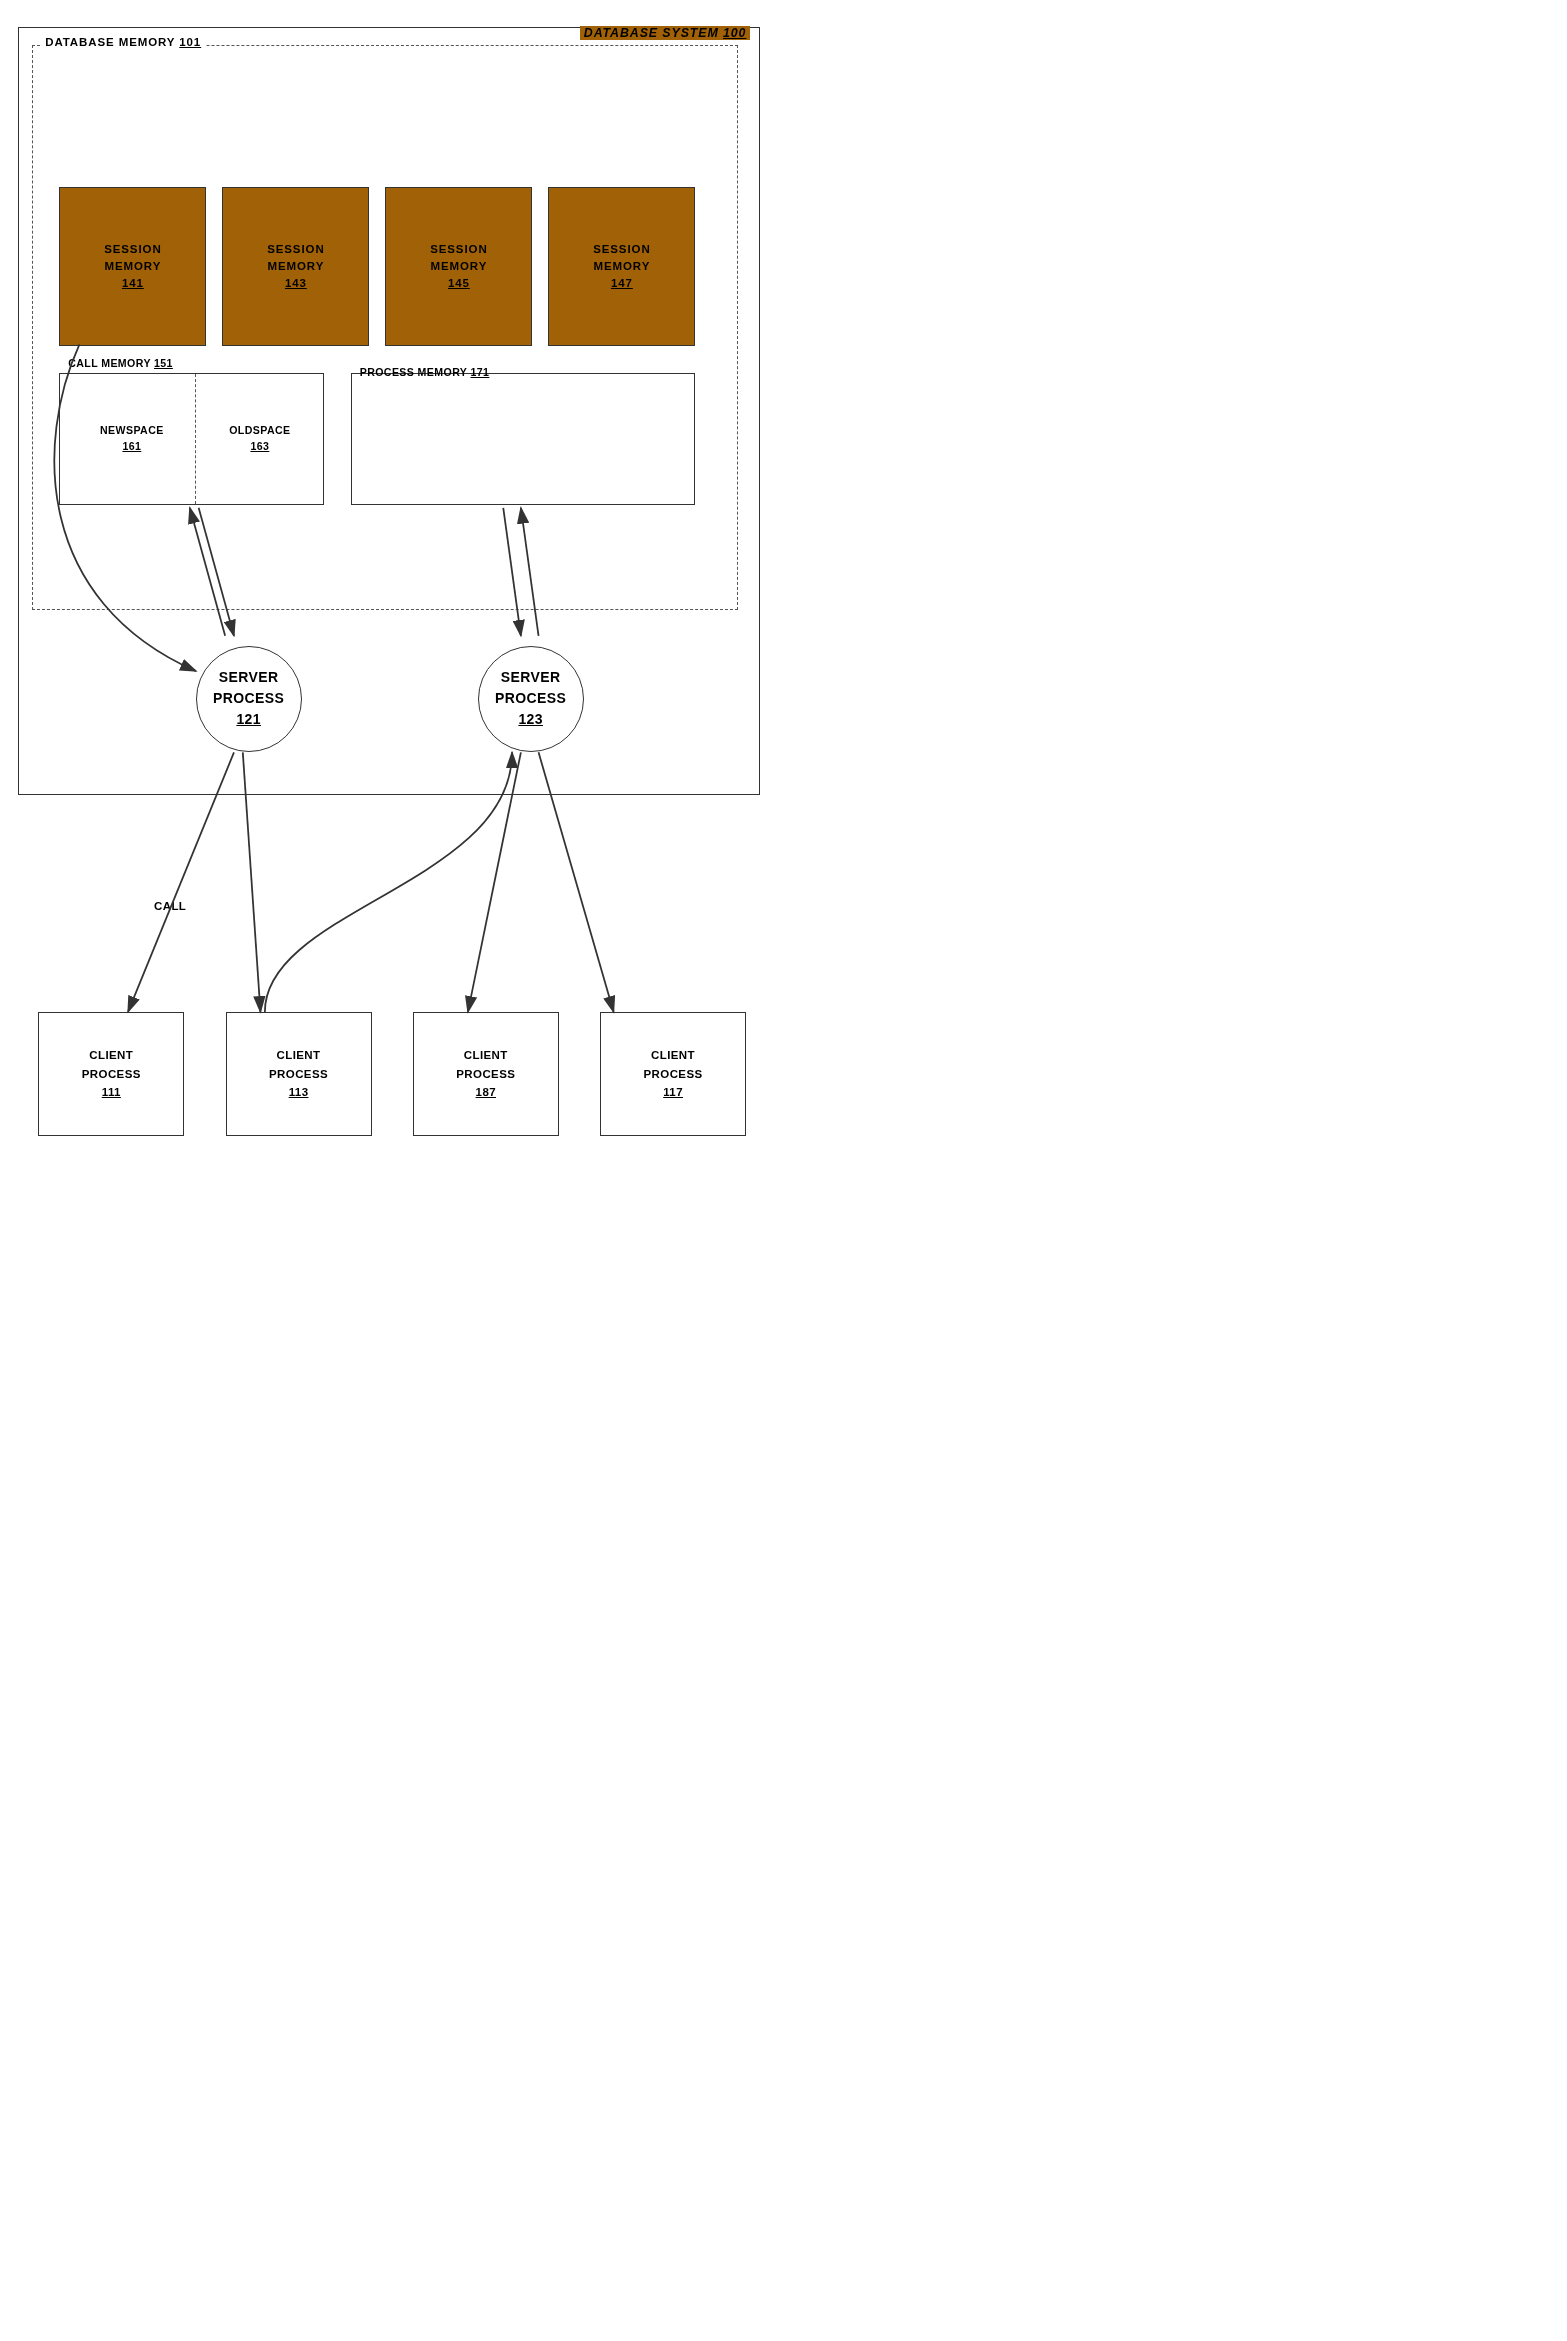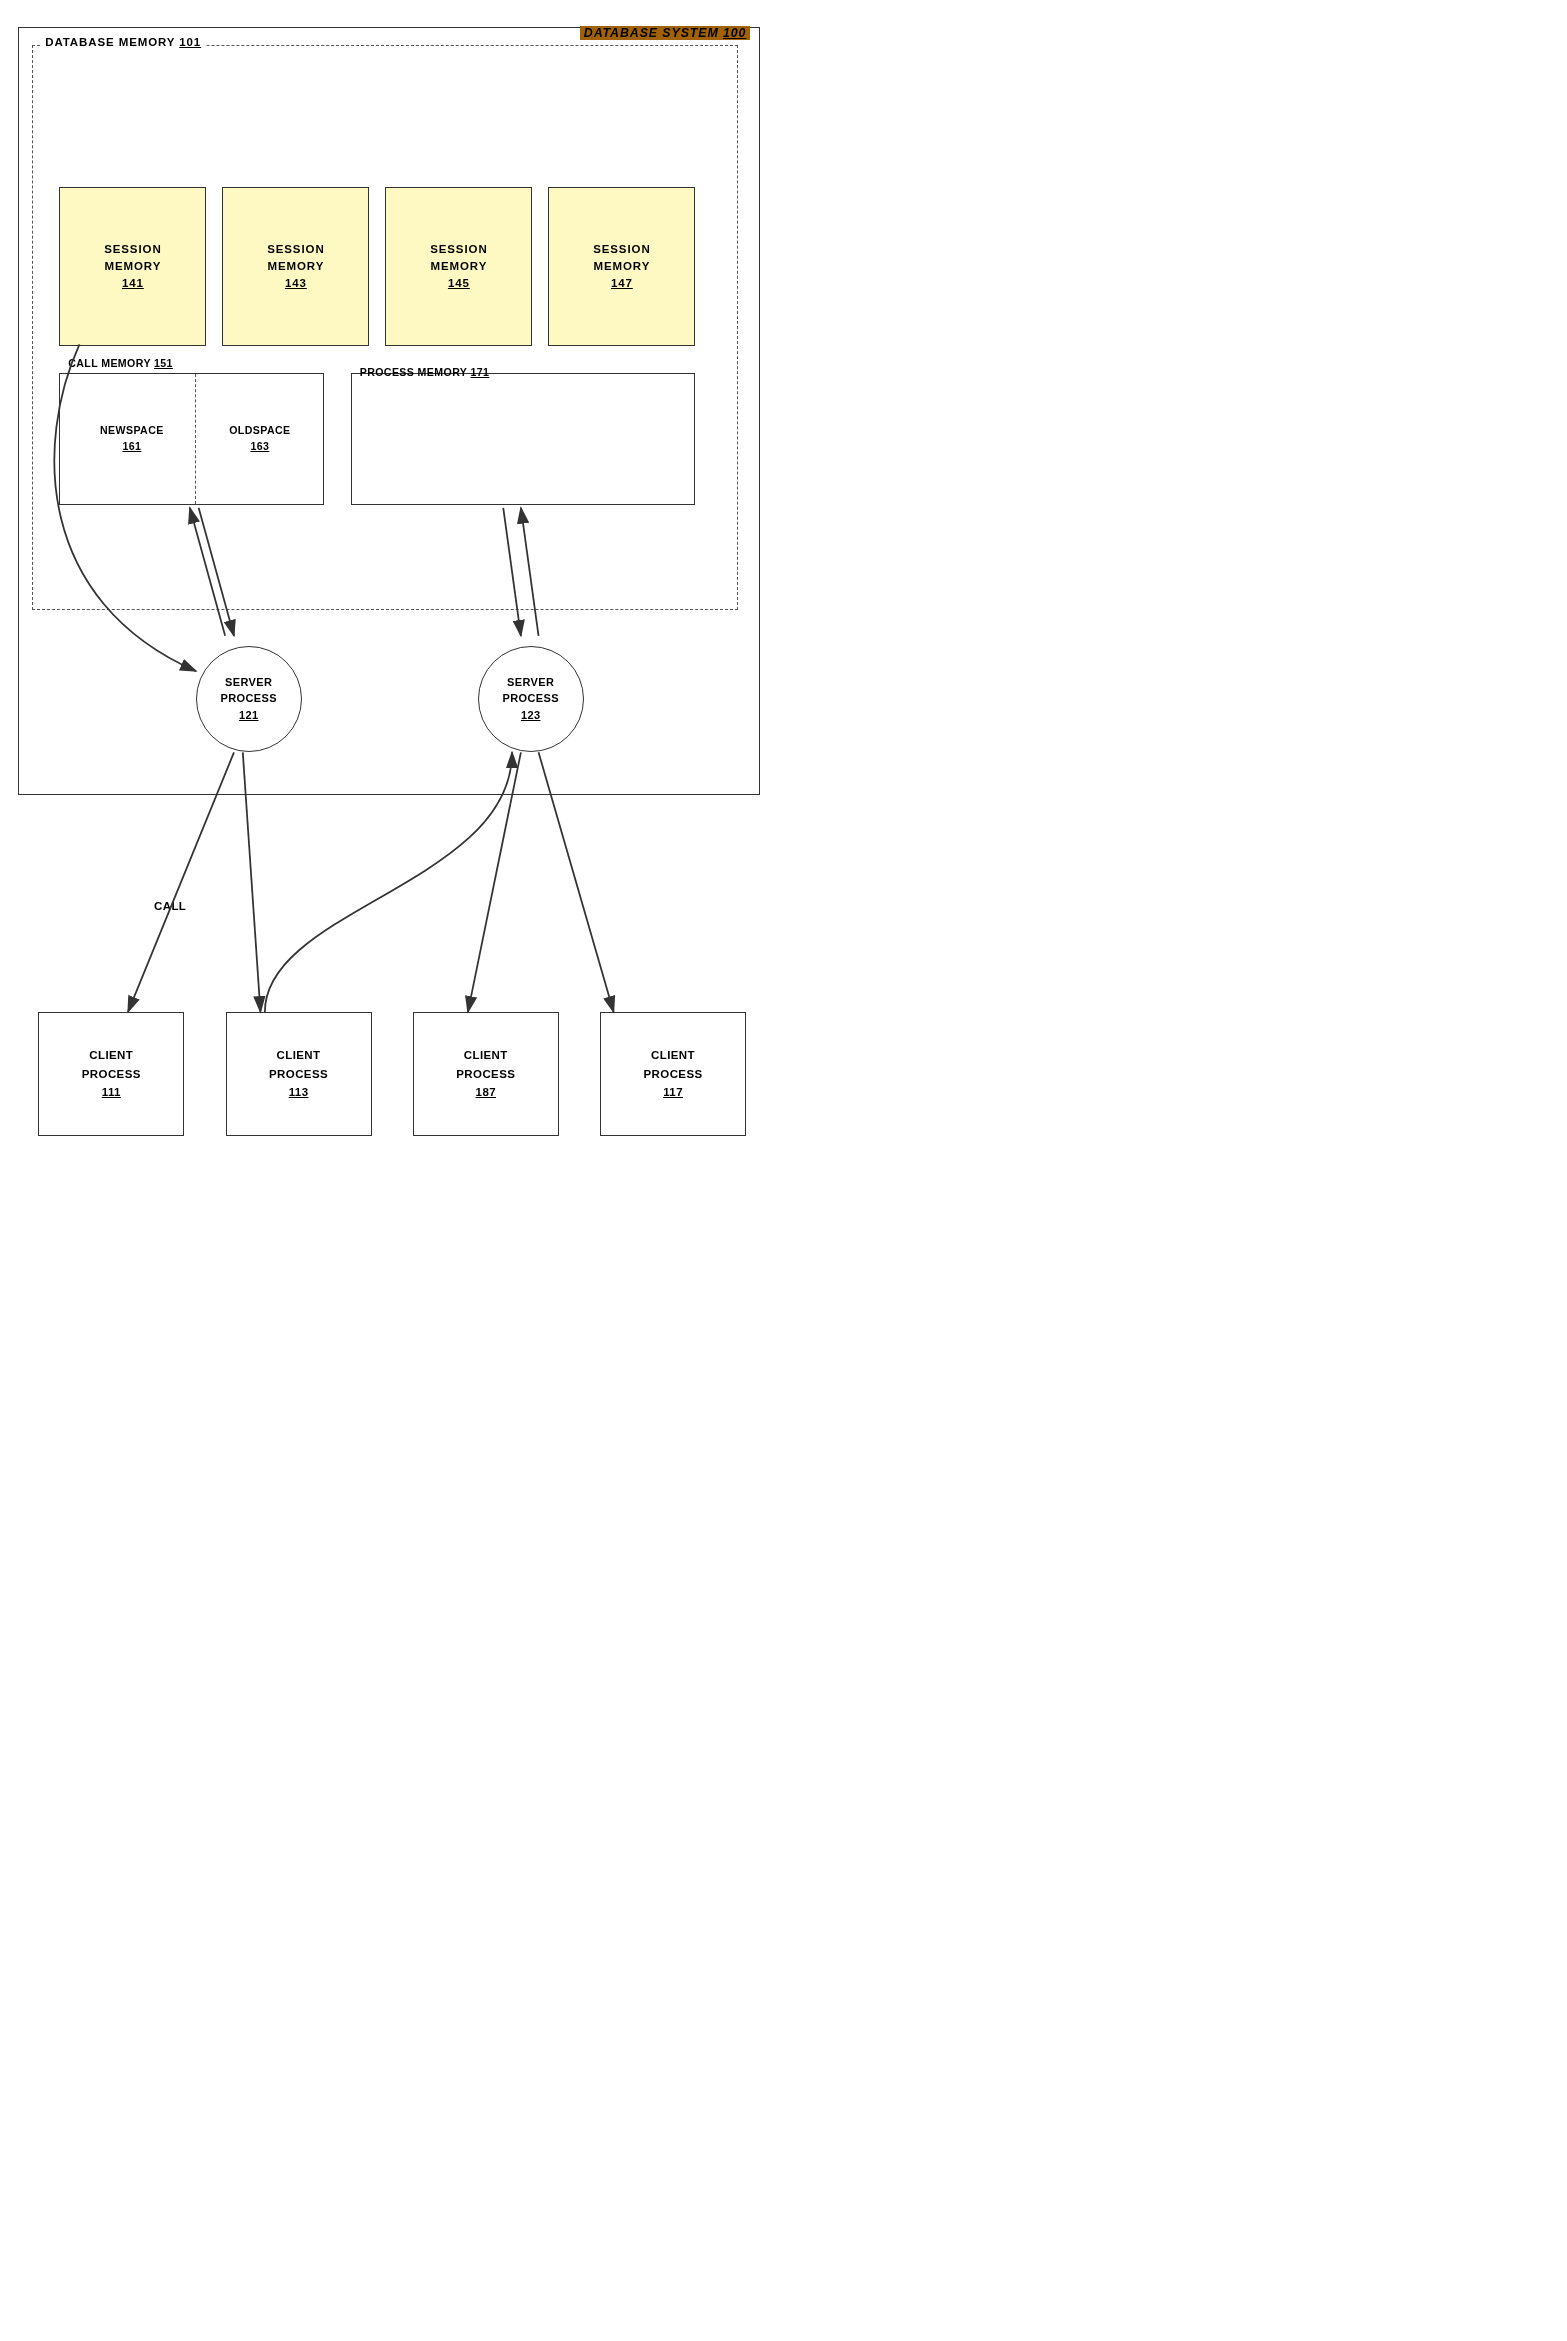--- a/index.html
+++ b/index.html
@@ -107,21 +107,21 @@
       left: 26.5px;
       width: 636px;
       display: flex;
       gap: 16px;
     }
 
     .session-box {
       flex: 1;
       height: 159px;
       border: 1.8px solid #333;
-      background: #fef9c3;
+      background: #a16207;
       display: flex;
       align-items: center;
       justify-content: center;
       flex-direction: column;
     }
 
     .session-label {
       font-size: 11.5px;
       font-weight: bold;
       letter-spacing: 0.9px;
@@ -255,21 +255,21 @@
       background: #fff;
       display: flex;
       align-items: center;
       justify-content: center;
       flex-direction: column;
       top: 618px;
       left: 459px;
     }
 
     .server-label {
-      font-size: 11px;
+      font-size: 14px;
       font-weight: bold;
       letter-spacing: 0.4px;
       text-align: center;
       line-height: 1.5;
     }
 
     .server-label .ref-num {
       text-decoration: underline;
     }
 

